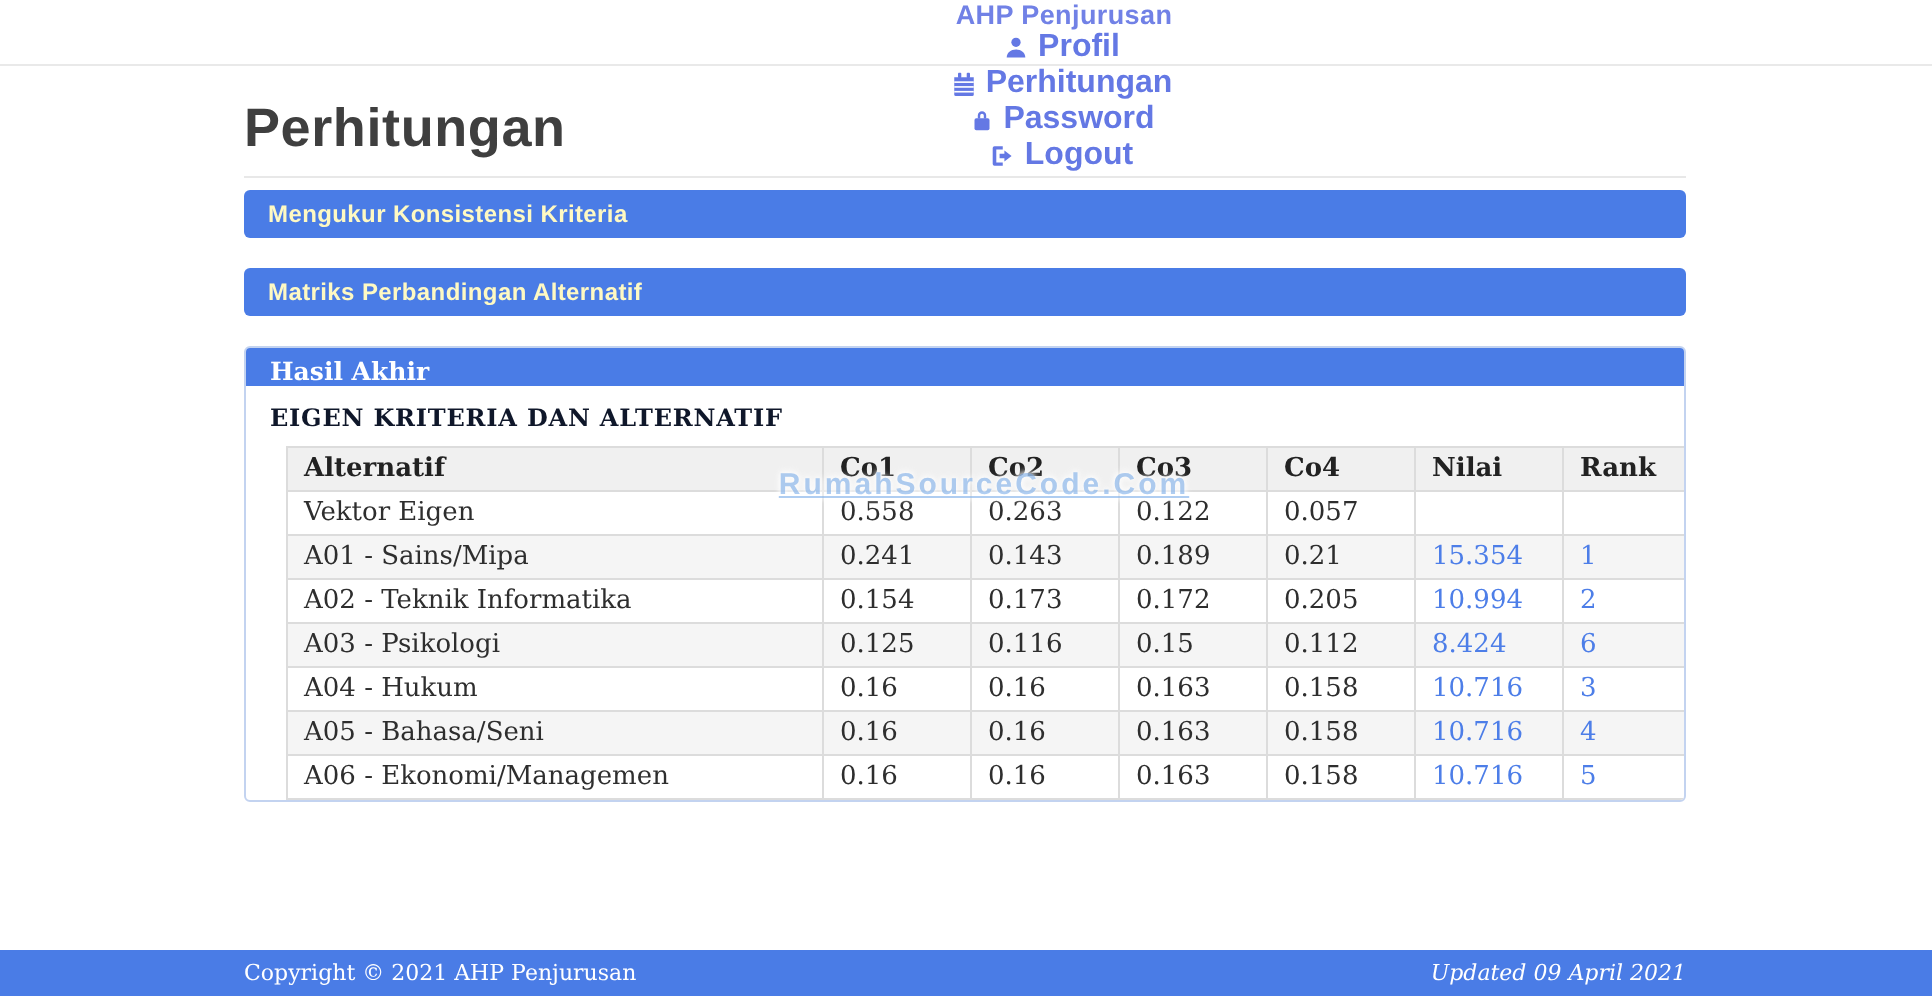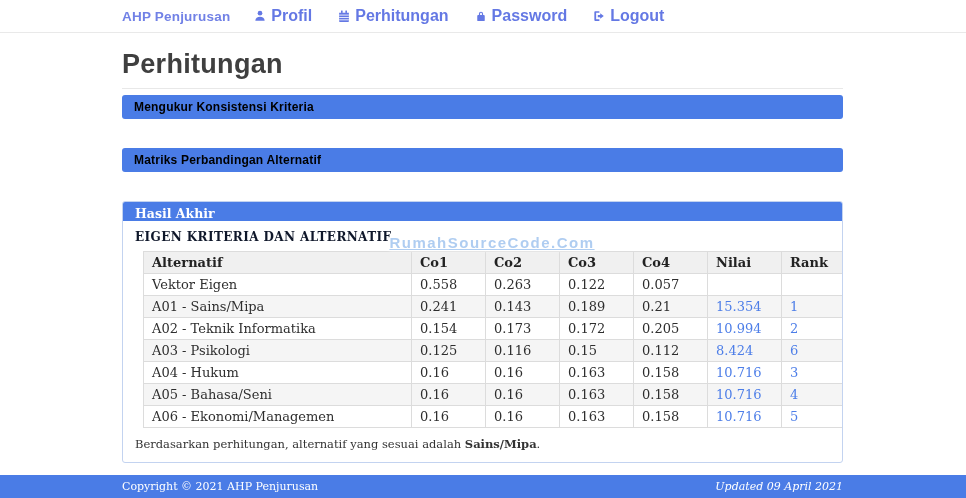--- a/index.html
+++ b/index.html
@@ -20,20 +20,21 @@
   }
   
   .navbar{
     height:33px;
     display:flex;
     align-items:center;
     padding-left:122px;
     border-bottom:1px solid #e9e9e9;
     background:#fff;
     font-family:"Liberation Sans",sans-serif;
+    flex-direction:column;
   }
   .brand{
     color:var(--brand);
     font-size:13.5px;
     font-weight:600;
     text-decoration:none;
     margin-right:24px;
     letter-spacing:.2px;
   }
   .nav-item{
@@ -59,27 +60,27 @@
     line-height:29px;
     letter-spacing:.3px;
   }
   .title-rule{
     border:0;border-top:1px solid #e8e8e8;
     margin-top:9px;margin-bottom:6px;
   }
   
   .panel-bar{
     background:var(--primary);
-    color:#000000;
+    color:#fef9c3;
     font-family:"Liberation Sans",sans-serif;
     font-size:12px;
     font-weight:bold;
     padding:5px 12px;
     border-radius:3px;
-    margin-bottom:29px;
+    margin-bottom:15px;
     cursor:pointer;
     letter-spacing:.2px;
   }
   .panel{
     border:1px solid var(--panel-border);
     border-radius:3px;
     overflow:hidden;
   }
   .panel-header{
     background:var(--primary);
@@ -291,23 +292,20 @@
               <td>0.16</td>
               <td>0.16</td>
               <td>0.163</td>
               <td>0.158</td>
               <td class="val-link">10.716</td>
               <td class="val-link">5</td>
             </tr>
           </tbody>
       </table>
 
-      <div class="note">
-        <span>Berdasarkan perhitungan, alternatif yang sesuai adalah </span><b>Sains/Mipa</b><span>.</span>
-      </div>
     </div>
   </section>
 </main>
 
 <div class="watermark">RumahSourceCode.Com</div>
 
 <footer class="footer">
   <span class="copyright">Copyright © 2021 AHP Penjurusan</span>
   <span class="updated">Updated 09 April 2021</span>
 </footer>

